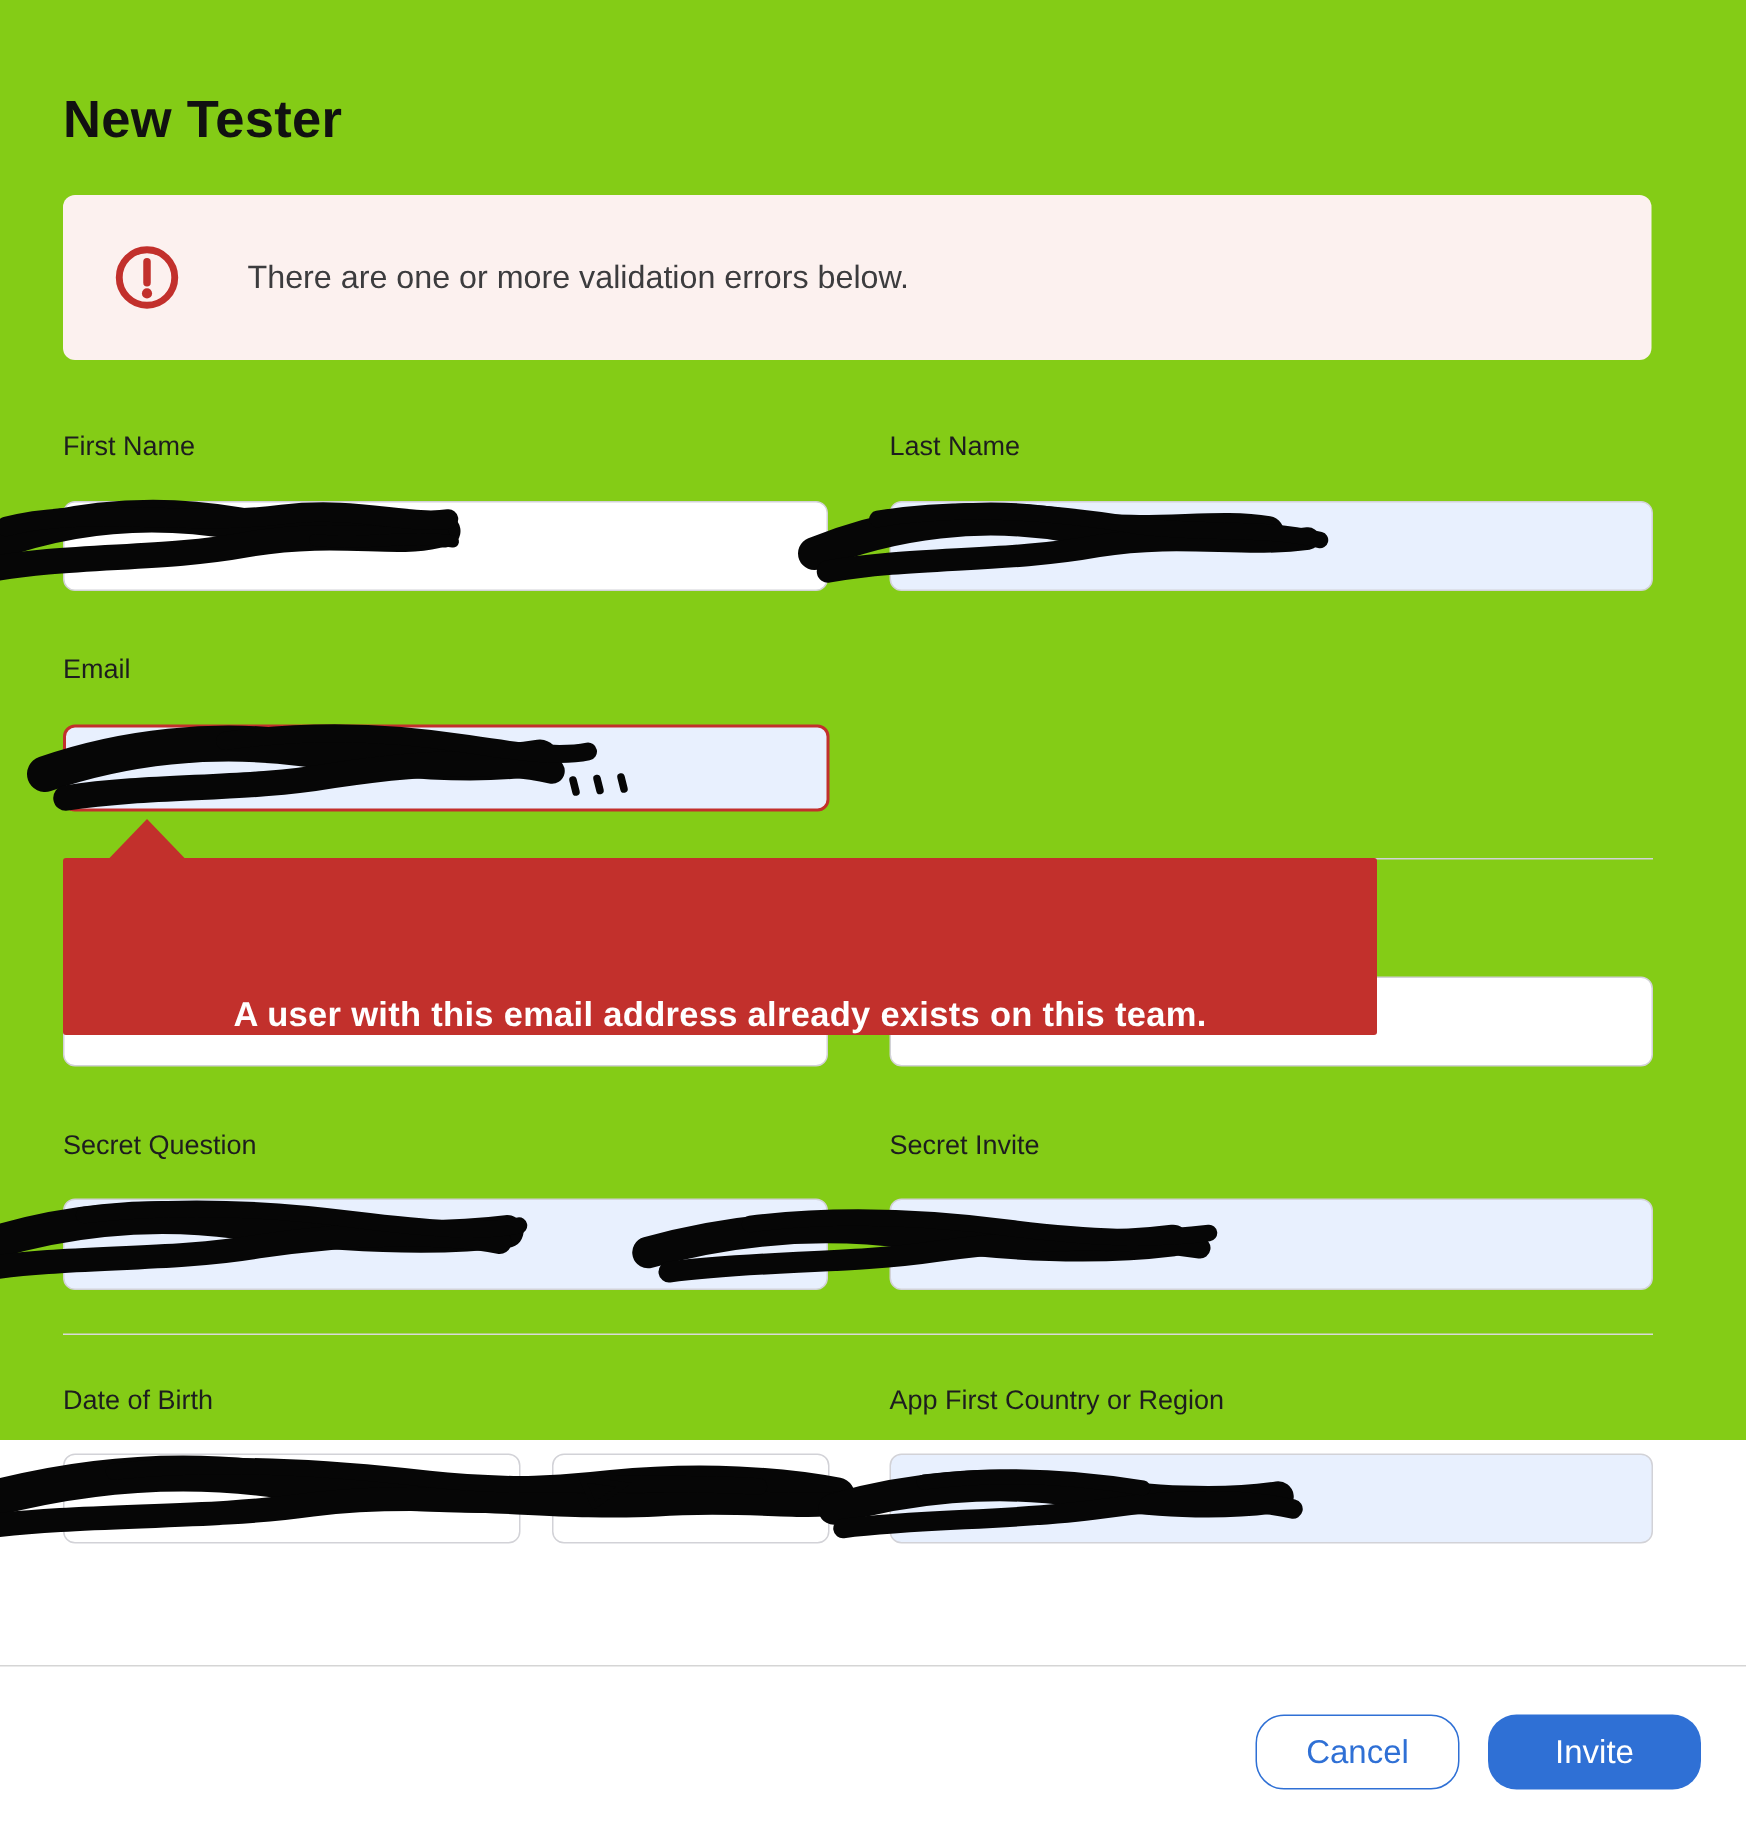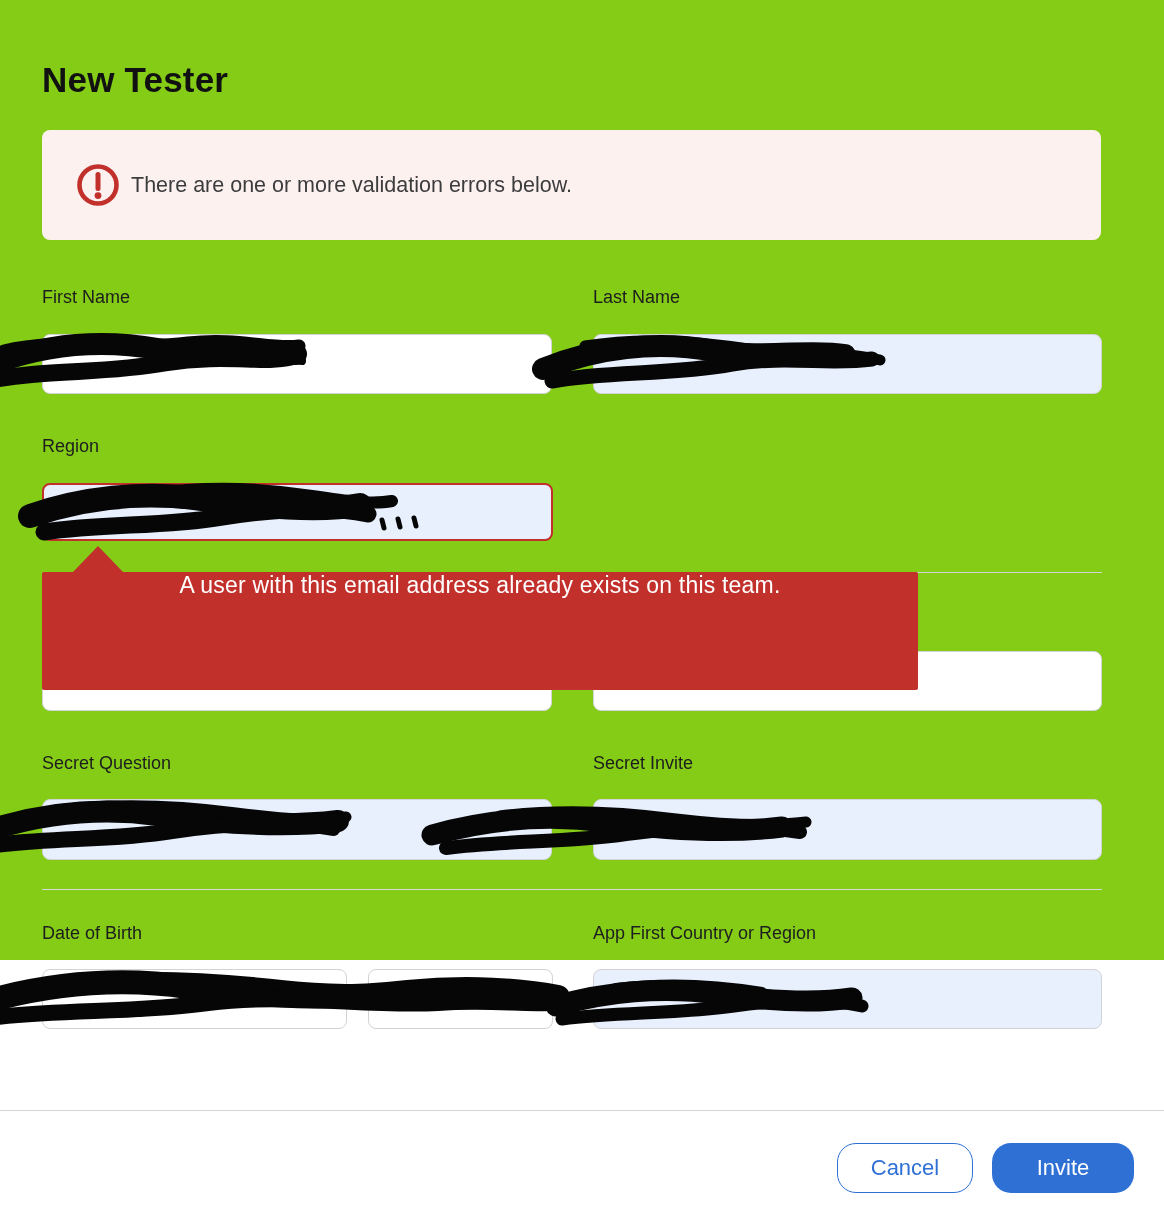--- a/index.html
+++ b/index.html
@@ -2,34 +2,34 @@
 <html><head>
 <meta charset="utf-8">
 <style>
   html,body{margin:0;padding:0;background:#fff;}
   body{width:1164px;height:1224px;position:relative;font-family:"Liberation Sans",sans-serif;overflow:hidden;}
   .page{position:absolute;inset:0;width:1164px;height:960px;background:#84cc16;}
 
   .title{position:absolute;left:42px;top:60px;margin:0;font-size:35px;font-weight:700;color:#111;letter-spacing:.2px;}
 
   .banner{position:absolute;left:42px;top:130px;width:1059px;height:110px;background:#fcf1ef;border-radius:8px;
-          display:flex;align-items:center;gap:10px;padding-left:33px;box-sizing:border-box;}
+          display:flex;align-items:center;gap:44px;padding-left:33px;box-sizing:border-box;}
   .banner-text{font-size:21.5px;color:#3c3c3e;}
   .err-icon{width:46px;height:46px;flex:0 0 auto;display:block;}
 
   .flabel{position:absolute;font-size:18px;color:#1d1d1f;white-space:nowrap;}
 
   .inp{position:absolute;height:60px;background:#fff;border:1px solid #d2d2d7;border-radius:8px;box-sizing:border-box;z-index:1;}
   .inp.blue{background:#e8f0fe;}
   .inp.error{background:#e8f0fe;border:2px solid #c2302c;}
 
   .edge-line{position:absolute;left:593px;top:572px;width:509px;height:0;border-top:1px solid #d2d2d7;z-index:0;}
 
   .tooltip{position:absolute;left:42px;top:572px;width:876px;height:118px;background:#c2302c;border-radius:2px;
-           display:flex;align-items:flex-start;justify-content:center;z-index:6;}
+           display:flex;align-items:flex-end;justify-content:center;z-index:6;font-weight:bold;}
   .tooltip-text{color:#fff;font-size:23px;letter-spacing:.2px;}
   .tip-arrow{position:absolute;top:-26px;left:31px;width:0;height:0;
              border-left:25px solid transparent;border-right:25px solid transparent;border-bottom:26px solid #c2302c;}
 
   .divider{position:absolute;height:0;border-top:1px solid #d9d9d9;}
   .mid-divider{left:42px;top:889px;width:1060px;}
   .bottom-divider{left:0;top:1110px;width:1164px;border-top:1.5px solid #d5d5d5;}
 
   .btn{position:absolute;height:50px;border-radius:19px;font-size:22px;font-weight:500;
        display:flex;align-items:center;justify-content:center;cursor:pointer;box-sizing:border-box;z-index:2;}
@@ -52,21 +52,21 @@
       <circle cx="23" cy="33.6" r="3.4" fill="#c2302c"></circle>
     </svg>
     <span class="banner-text">There are one or more validation errors below.</span>
   </div>
 
   <label class="flabel" style="left:42px;top:287px;">First Name</label>
   <label class="flabel" style="left:593px;top:287px;">Last Name</label>
   <div class="inp" style="left:42px;top:334px;width:510px;"></div>
   <div class="inp blue" style="left:593px;top:334px;width:509px;"></div>
 
-  <label class="flabel" style="left:42px;top:436px;">Region</label>
+  <label class="flabel" style="left:42px;top:436px;">Email</label>
   <div class="inp error" style="left:42px;top:483px;width:511px;height:58px;"></div>
 
   <div class="edge-line"></div>
   <div class="inp" style="left:42px;top:651px;width:510px;"></div>
   <div class="inp" style="left:593px;top:651px;width:509px;"></div>
 
   <div class="tooltip">
     <div class="tip-arrow"></div>
     <span class="tooltip-text">A user with this email address already exists on this team.</span>
   </div>

